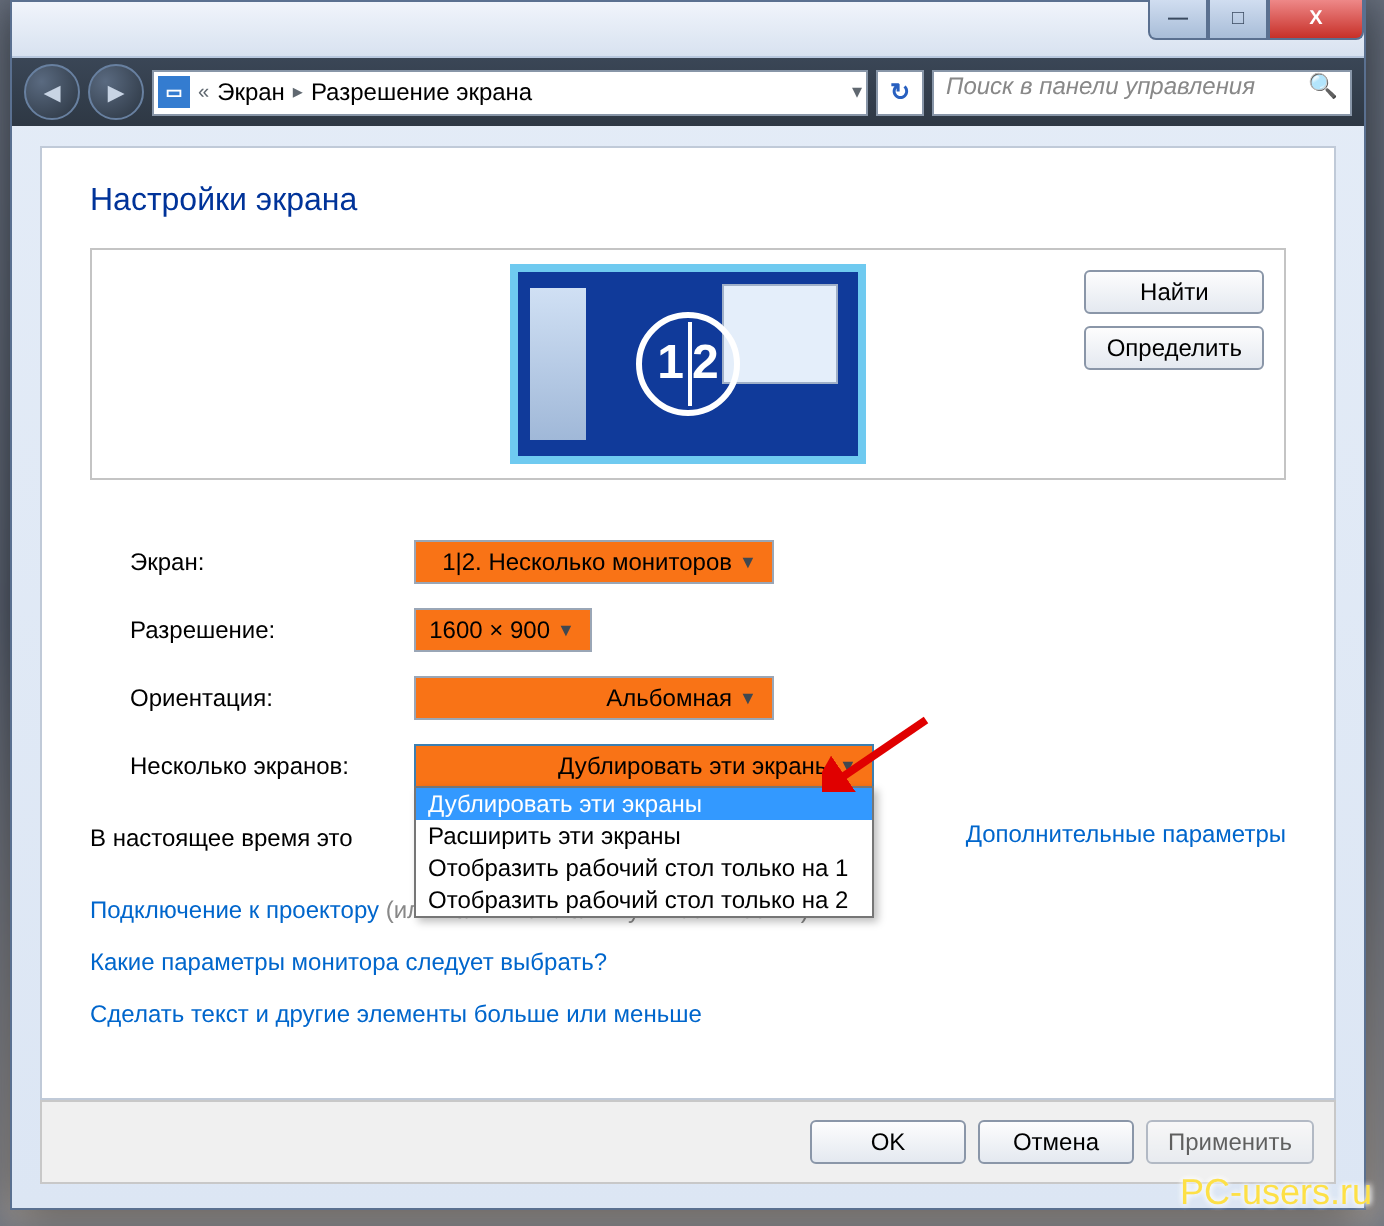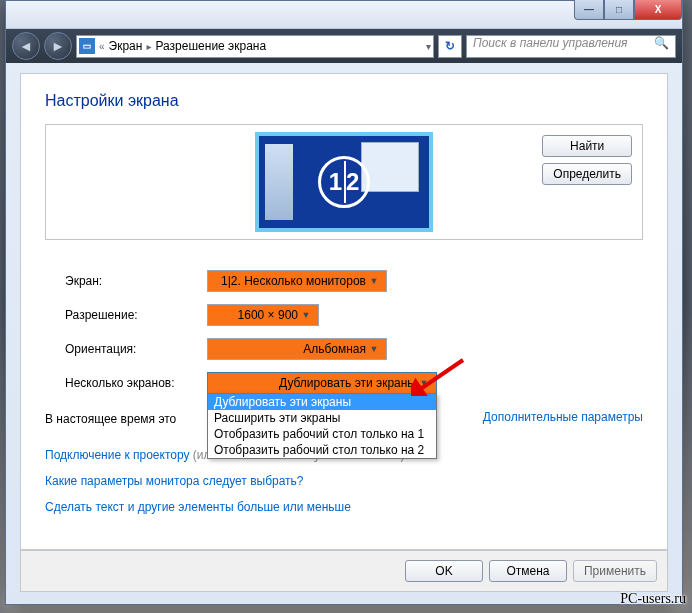--- a/index.html
+++ b/index.html
@@ -182,21 +182,21 @@
   .footer .btn { min-width: 78px; }
   .red-arrow {
     position:absolute;
     left: 405px; top: 355px;
     width: 56px; height: 40px;
     z-index: 20;
     pointer-events:none;
   }
   .watermark {
     position:absolute; right:6px; bottom:6px;
-    color:#000000; font-size:14px; font-family: Liberation Serif, serif;
+    color:#fde047; font-size:18px; font-family: Liberation Sans, sans-serif;
     text-shadow: 0 0 3px #fff, 0 0 3px #fff;
     z-index:50;
   }
   .gray-text { color:#888;}
 </style>
 </head>
 <body>
 
 <div class="blur-bg"></div>
 
@@ -254,21 +254,21 @@
     <div class="form-row">
       <div class="form-label">Экран:</div>
       <div class="dd" style="width:180px">
         <span>1|2. Несколько мониторов</span>
         <span class="arrow">▼</span>
       </div>
     </div>
 
     <div class="form-row">
       <div class="form-label">Разрешение:</div>
-      <div class="dd" style="width:112px">
+      <div class="dd" style="width:89px">
         <span>1600 × 900</span>
         <span class="arrow">▼</span>
       </div>
     </div>
 
     <div class="form-row">
       <div class="form-label">Ориентация:</div>
       <div class="dd" style="width:180px">
         <span>Альбомная</span>
         <span class="arrow">▼</span>

